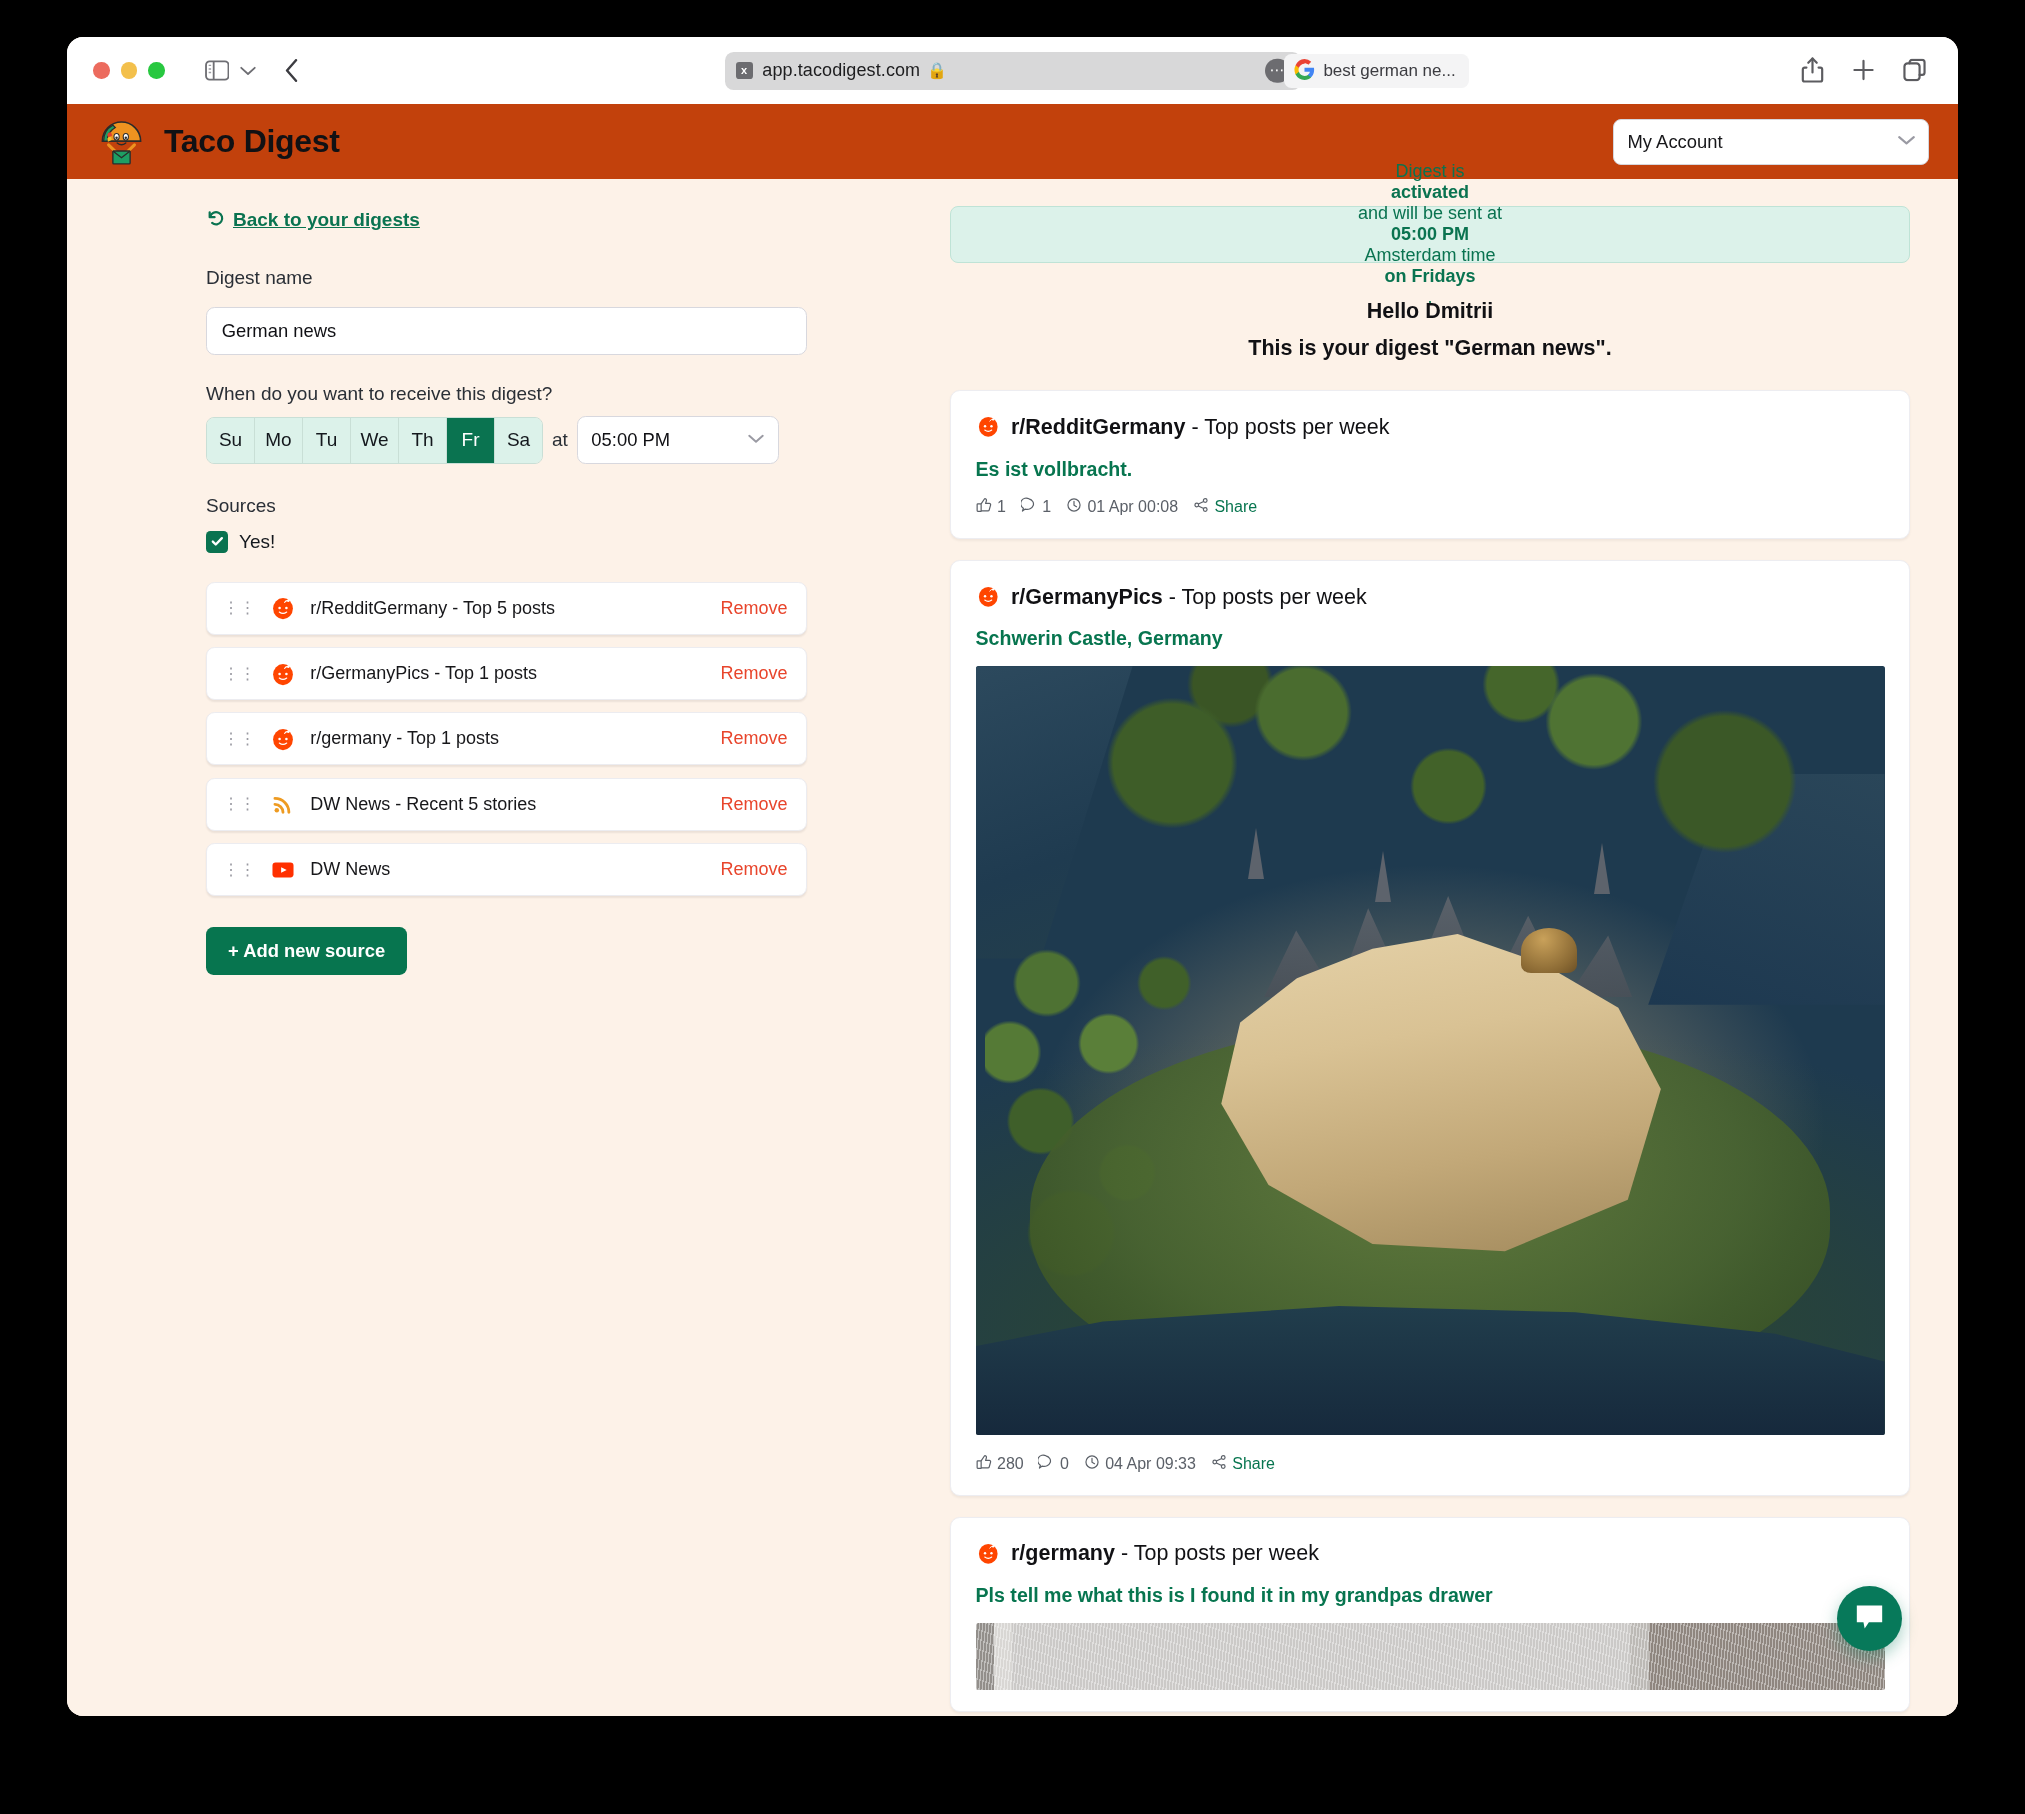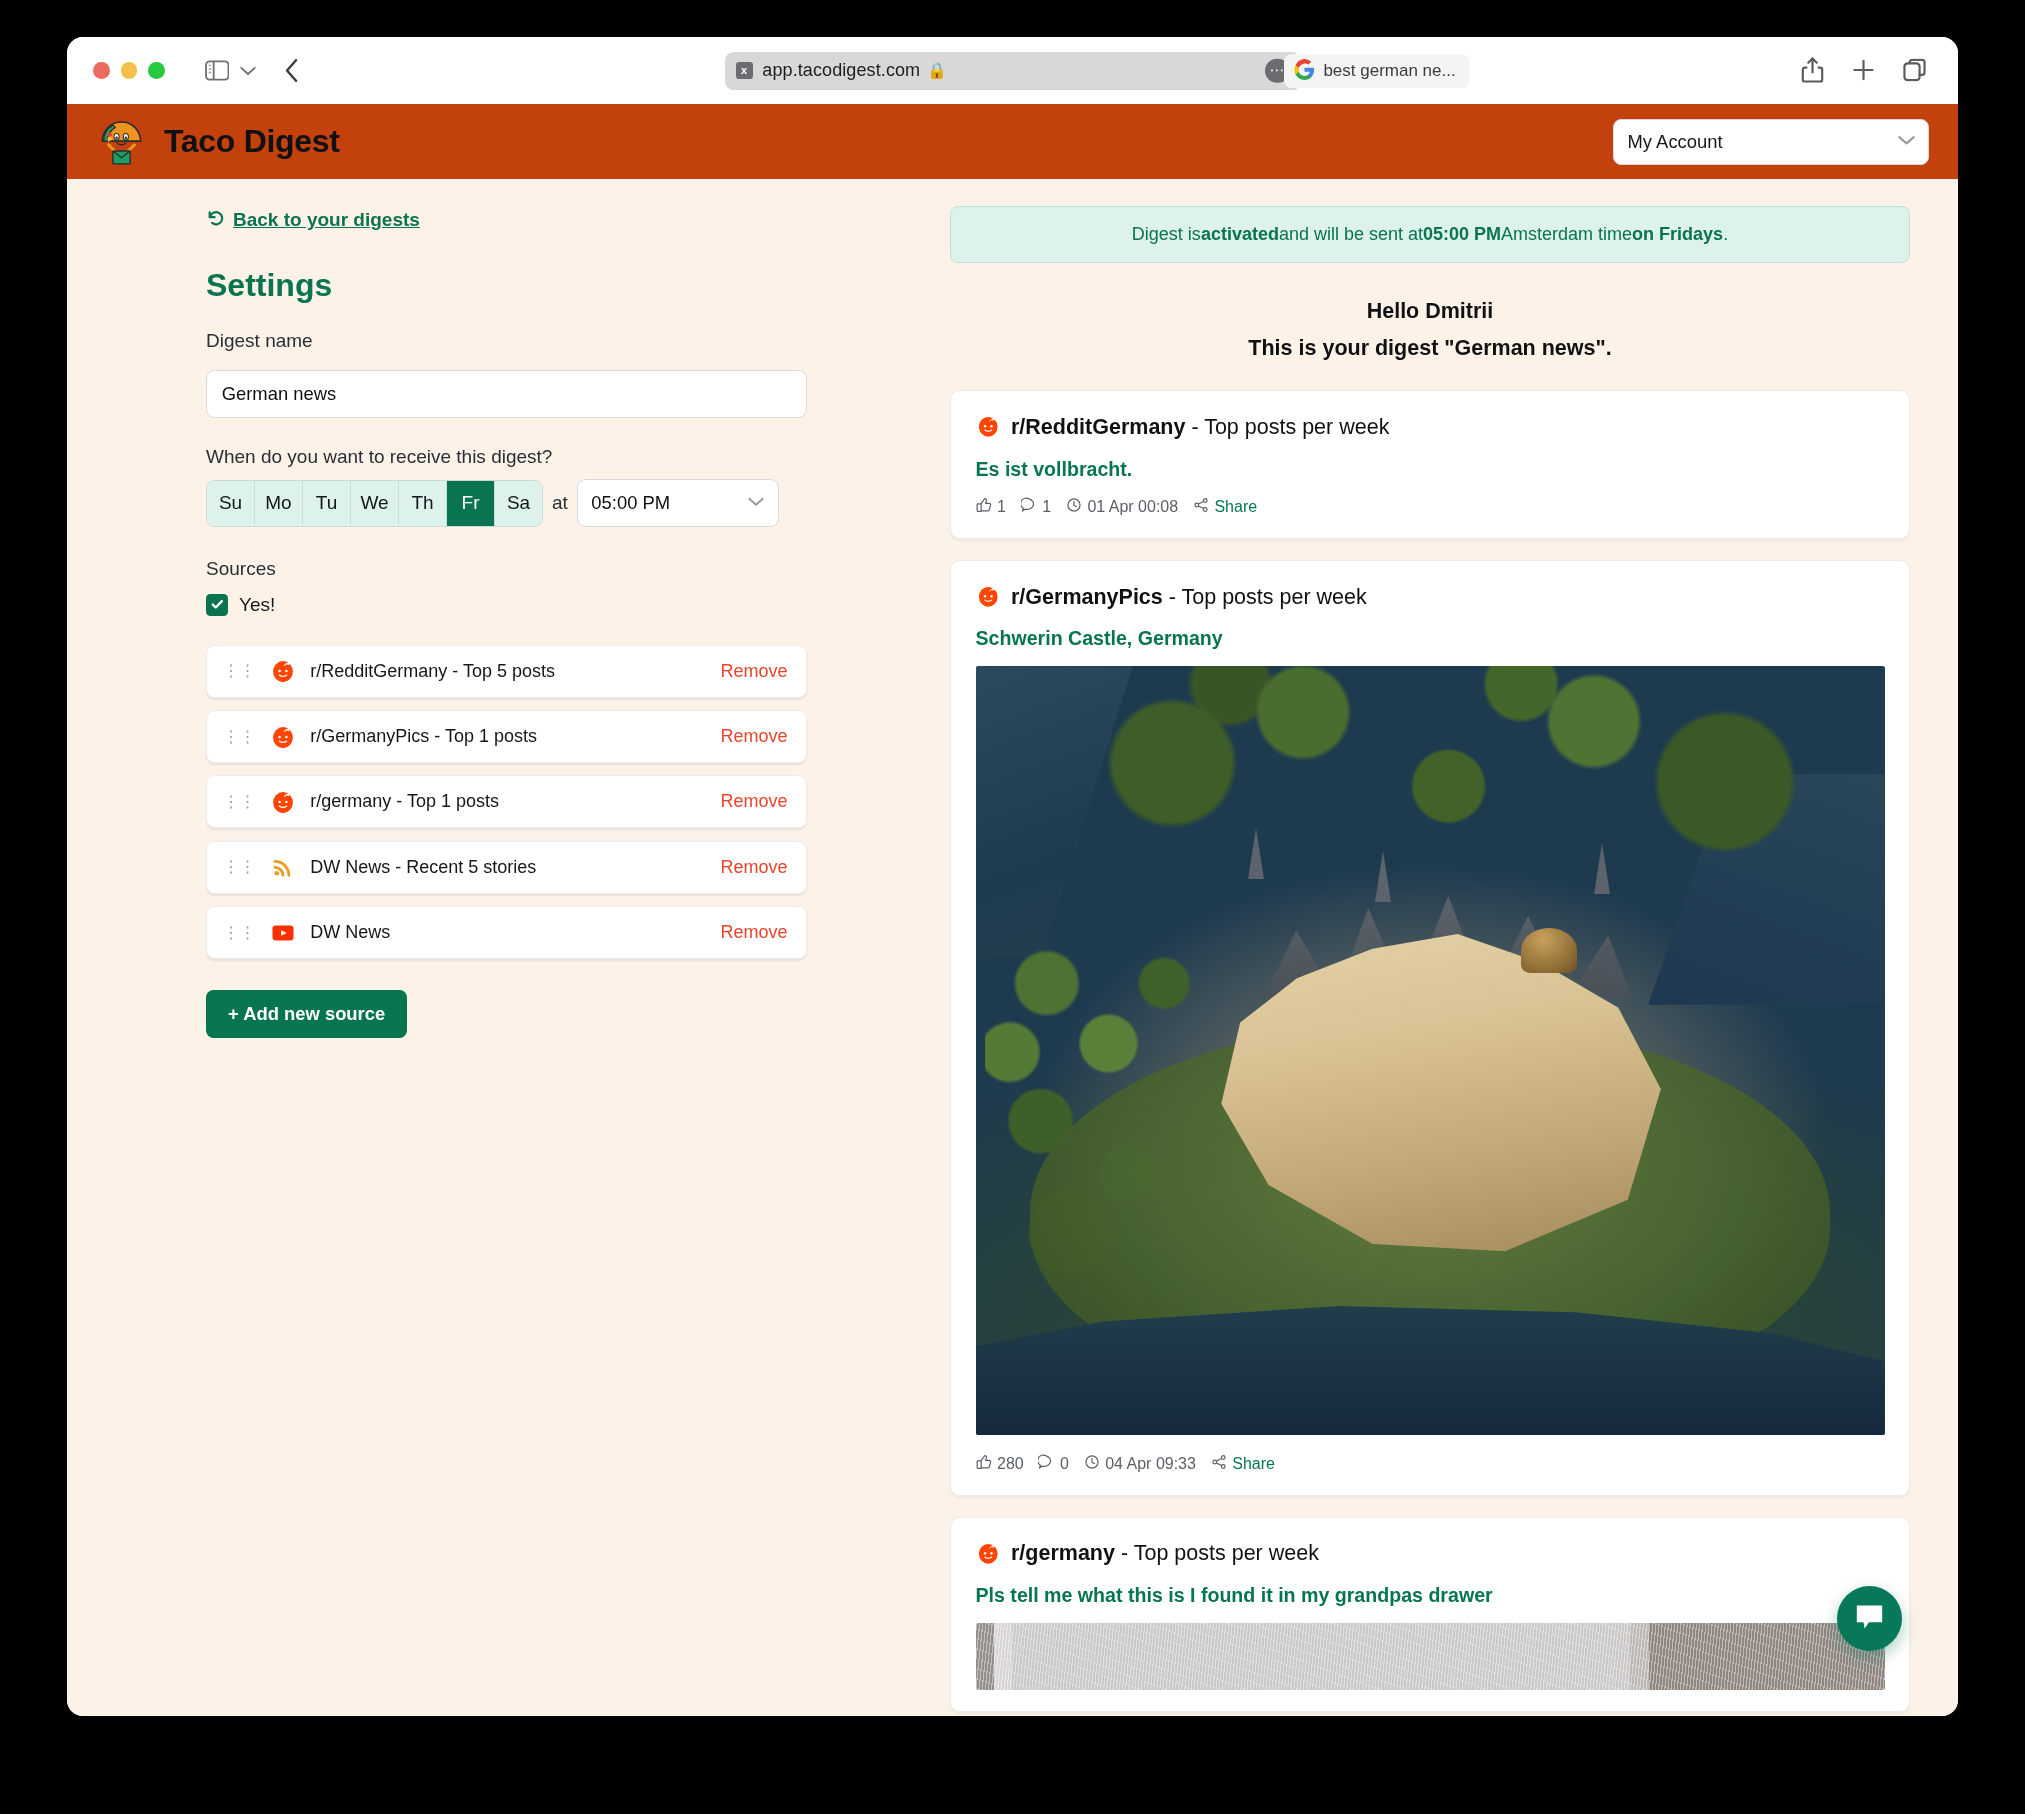--- a/index.html
+++ b/index.html
@@ -195,20 +195,21 @@
   }
 
   
   #preview-col { flex:1 1 auto; padding: 27px 48px 0 0; box-sizing:border-box; }
 
   #status-banner {
     background:#DCF2EA; border:0.6px solid #bfe3d6; border-radius:8px;
     height: 55px; display:flex; align-items:center; justify-content:center;
     color:#0A7350; font-size:18px;
     margin-bottom: 36px;
+    flex-direction: column;
   }
   #status-banner b { font-weight:bold; }
 
   .greeting { text-align:center; font-size:21.5px; font-weight:bold; color:#111114; }
   #greeting-1 { margin-bottom: 12.3px; }
   #greeting-2 { margin-bottom: 29px; }
 
   .post-card {
     background:#fff; border:0.6px solid #ededf1; border-radius:9.8px;
     box-shadow: 0 1.2px 2.5px rgba(17,17,20,.05);
@@ -431,21 +432,20 @@
       <div id="back-link">
         <span>
           <svg width="18.4" height="18.4" viewBox="0 0 15 15">
               <path d="M3 3.5 V7.5 H7" fill="none" stroke="#0A7350" stroke-width="1.8" stroke-linecap="round" stroke-linejoin="round"></path>
               <path d="M3.4 7 A5 5 0 1 1 5 12.2" fill="none" stroke="#0A7350" stroke-width="1.8" stroke-linecap="round"></path>
             </svg>
         </span>
         <span class="txt">Back to your digests</span>
       </div>
 
-      <h1 id="settings-title">Settings</h1>
 
       <div class="field-label">Digest name</div>
       <div id="digest-name-input">German news</div>
 
       <div class="field-label">When do you want to receive this digest?</div>
       <div id="day-row">
         <div id="day-picker">
           <div class="day">Su</div>
           <div class="day">Mo</div>
           <div class="day">Tu</div>

